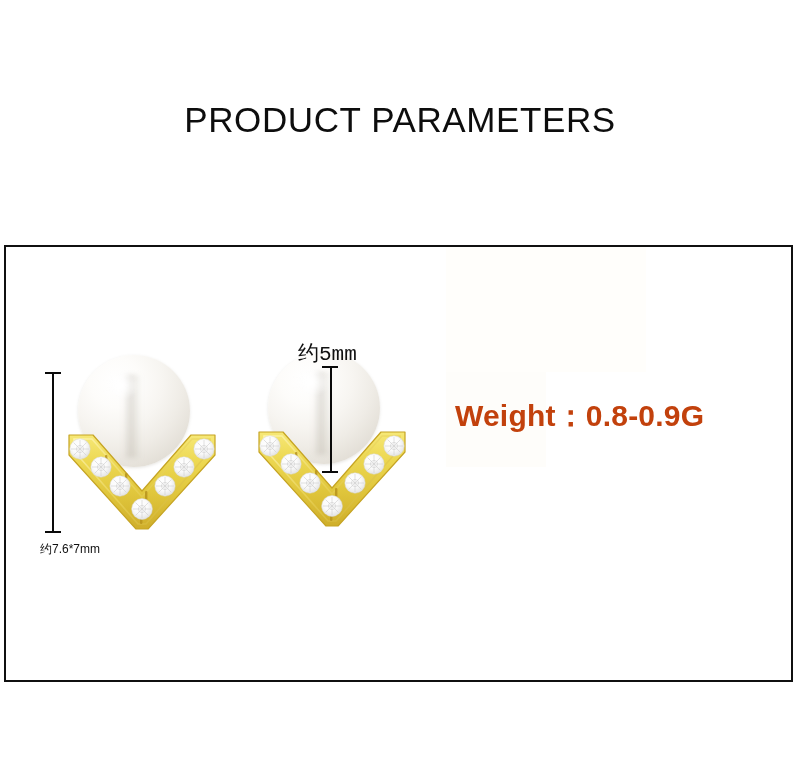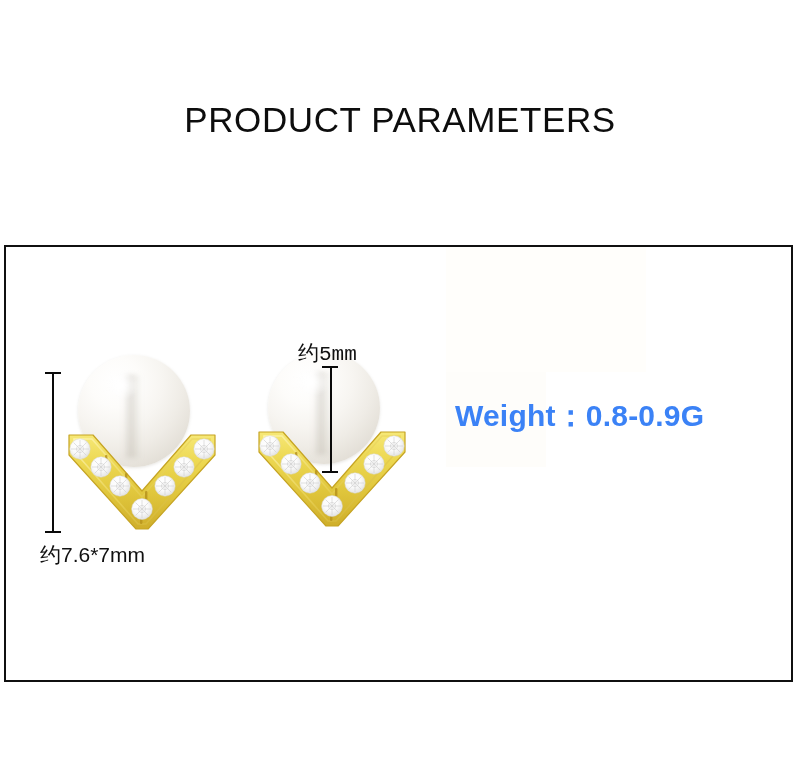--- a/index.html
+++ b/index.html
@@ -73,37 +73,37 @@
   
   .dimline{position:absolute;background:#0a0a0a;}
   .dim-v{width:2px;}
   .dim-cap{position:absolute;height:2px;background:#0a0a0a;}
 
   #dim-height-line{left:52px;top:372px;height:161px;}
   #dim-height-cap-top{left:45px;top:372px;width:16px;}
   #dim-height-cap-bot{left:45px;top:531px;width:16px;}
   #dim-height-label{
     position:absolute;left:40px;top:541px;
-    font-size:21px;color:#101010;white-space:nowrap;letter-spacing:0;
+    font-size:12px;color:#101010;white-space:nowrap;letter-spacing:0;
     font-family:"Liberation Sans","DejaVu Sans",sans-serif;
   }
 
   #dim-pearl-line{left:330px;top:366px;height:107px;}
   #dim-pearl-cap-top{left:322px;top:366px;width:16px;}
   #dim-pearl-cap-bot{left:322px;top:471px;width:16px;}
   #dim-pearl-label{
     position:absolute;left:298px;top:339px;
     font-size:21px;color:#101010;white-space:nowrap;
     font-family:Liberation Mono, monospace;
   }
 
   
   #weight-text{
     position:absolute;left:455px;top:396px;
-    font-size:30px;font-weight:700;color:#3b82f6;
+    font-size:30px;font-weight:700;color:#c2410c;
     white-space:nowrap;letter-spacing:.2px;
     font-family:"Liberation Sans","DejaVu Sans",sans-serif;
   }
 </style>
 </head>
 <body>
 
 <div class="page">
 
   <div class="title">PRODUCT PARAMETERS</div>

